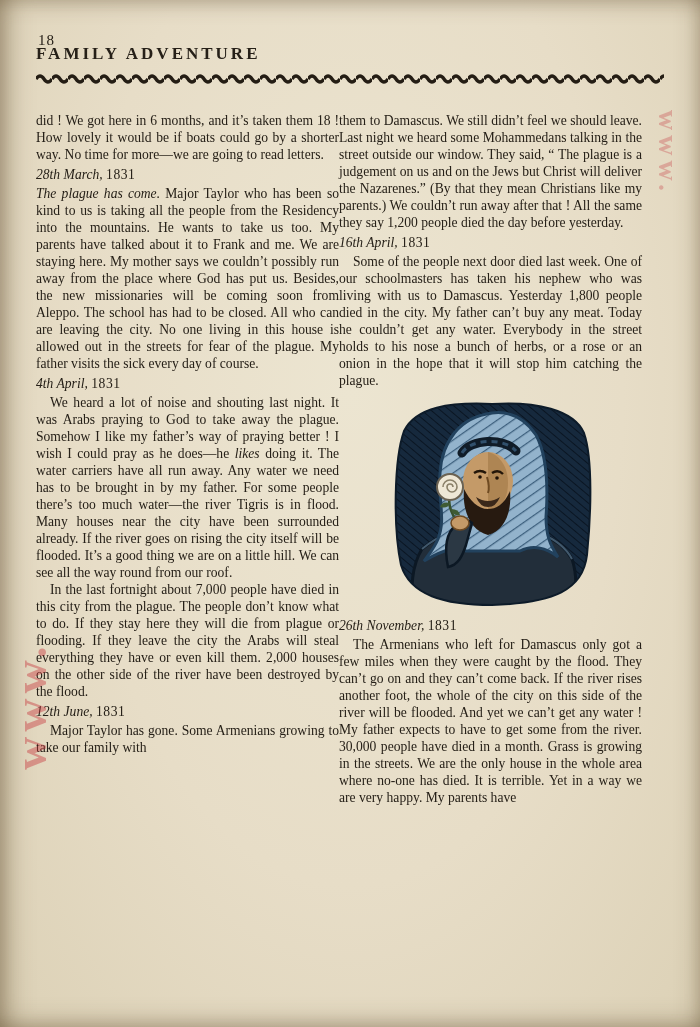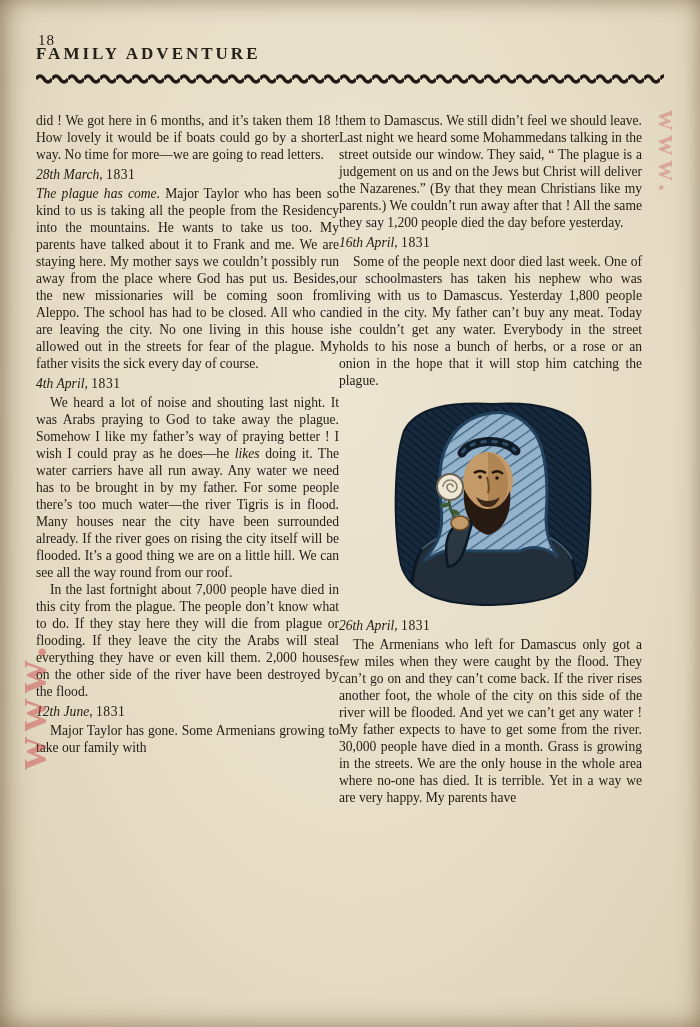--- a/index.html
+++ b/index.html
@@ -119,18 +119,18 @@
             <path d="M66,120 C62,112 60,106 62,98" stroke="#37512e" stroke-width="2.6" fill="none"></path>
             <path d="M62,106 q-8,-2 -10,4 q8,2 10,-4 Z" fill="#3f5b33"></path>
             <path d="M63,112 q8,0 9,6 q-8,1 -9,-6 Z" fill="#3f5b33"></path>
             <circle cx="62" cy="90" r="13" fill="#eee7d6" stroke="#6b6252" stroke-width="2"></circle>
             <path d="M62,90 m-7,0 a7,7 0 1,1 14,0 a5,5 0 1,1 -10,0 a3,3 0 1,1 6,0" fill="none" stroke="#8a8069" stroke-width="1.6"></path>
           </g>
           <path d="M16,34 C28,10 62,5 104,7 C148,4 186,13 196,36 C205,62 203,118 199,158 C195,193 166,206 104,208 C56,208 22,198 13,168 C5,130 6,62 16,34 Z" fill="none" stroke="#0d1b29" stroke-width="2"></path>
         </svg>
       </figure>
 
-      <p class="date"><em>26th April,</em> <span class="yr">1831</span></p>
+      <p class="date"><em>26th November,</em> <span class="yr">1831</span></p>
       <p class="para indent">The Armenians who left for Damascus only got a few miles when they were caught by the flood.  They can’t go on and they can’t come back.  If the river rises another foot, the whole of the city on this side of the river will be flooded.  And yet we can’t get any water !  My father expects to have to get some from the river. 30,000 people have died in a month. Grass is growing in the streets.  We are the only house in the whole area where no-one has died.  It is terrible.  Yet in a way we are very happy.  My parents have</p>
     </section>
 
   </main>
 </div>
 
 </body></html>

